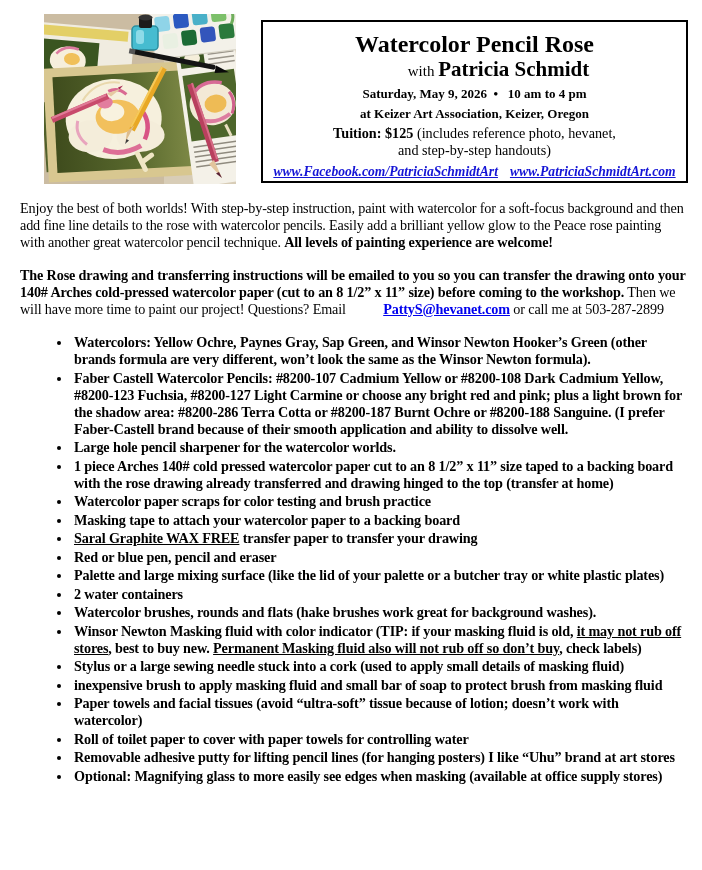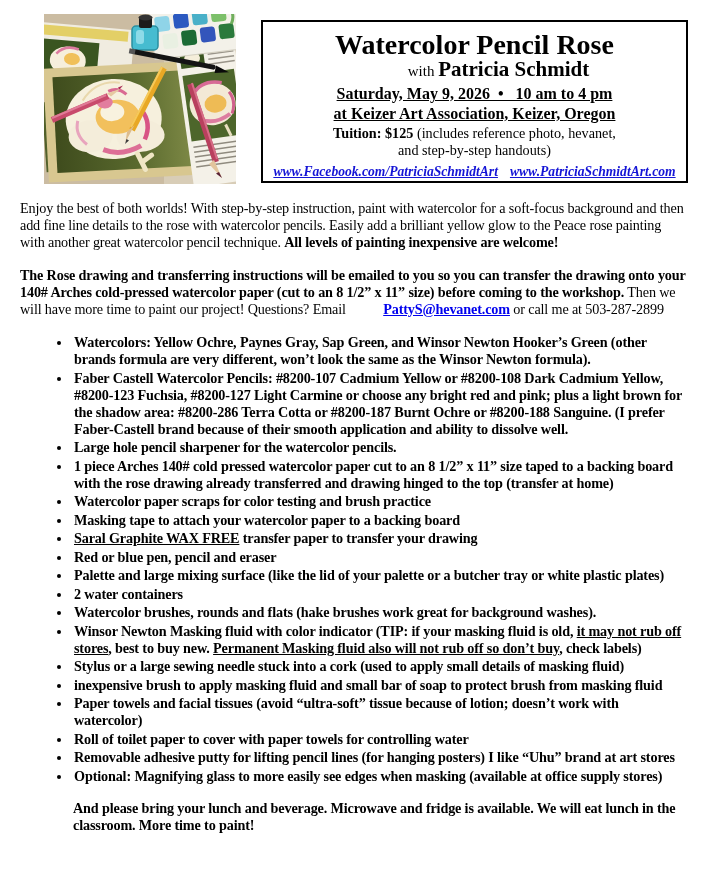--- a/index.html
+++ b/index.html
@@ -12,25 +12,25 @@
   .page{padding:14px 14px 0 20px;width:668px;}
   
   .header-row{display:flex;align-items:flex-start;}
   .photo-wrap{width:192px;height:170px;margin-left:24px;flex:none;}
   .photo-wrap svg{display:block;}
   .title-box{
     margin-left:25px;margin-top:6px;width:427px;height:163px;
     border:2.5px solid #000;box-sizing:border-box;
     text-align:center;padding-top:10px;letter-spacing:0;
   }
-  .bx-title{font-size:28px;font-weight:bold;line-height:25px;}
+  .bx-title{font-size:24px;font-weight:bold;line-height:25px;}
   .bx-with{line-height:25px;margin-left:48px;}
   .bx-with .w{font-size:15px;}
   .bx-with .n{font-size:21px;font-weight:bold;}
-  .bx-date,.bx-loc{font-size:16px;font-weight:bold;line-height:20px;text-decoration:underline;}
+  .bx-date,.bx-loc{font-size:13px;font-weight:bold;line-height:20px;}
   .bx-tuition{font-size:14.2px;line-height:18px;}
   .bx-tuition2{font-size:14.2px;line-height:17px;}
   .bx-links{font-size:13.6px;line-height:20px;margin-top:3px;}
   .hlink{
     color:#1515d6;font-weight:bold;font-style:italic;
     text-decoration:underline;cursor:pointer;margin:0 6px;
   }
   
   .para{margin:16px 0 0 0;}
   .b{font-weight:bold;}
@@ -164,40 +164,39 @@
       <div class="bx-title">Watercolor Pencil Rose</div>
       <div class="bx-with"><span class="w">with </span><span class="n">Patricia Schmidt</span></div>
       <div class="bx-date">Saturday, May 9, 2026&nbsp; •&nbsp;&nbsp; 10 am to 4 pm</div>
       <div class="bx-loc">at Keizer Art Association, Keizer, Oregon</div>
       <div class="bx-tuition"><span class="b">Tuition: $125</span><span> (includes reference photo, hevanet,</span></div>
       <div class="bx-tuition2">and step-by-step handouts)</div>
       <div class="bx-links"><a class="hlink">www.Facebook.com/PatriciaSchmidtArt</a><a class="hlink">www.PatriciaSchmidtArt.com</a></div>
     </div>
   </div>
 
-  <p class="para"><span>Enjoy the best of both worlds!  With step-by-step instruction, paint with watercolor for a soft-focus background and then add fine line details to the rose with watercolor pencils. Easily add a brilliant yellow glow to the Peace rose painting with another great watercolor pencil technique. </span><span class="b">All levels of painting inexpensive are welcome!</span></p>
+  <p class="para"><span>Enjoy the best of both worlds!  With step-by-step instruction, paint with watercolor for a soft-focus background and then add fine line details to the rose with watercolor pencils. Easily add a brilliant yellow glow to the Peace rose painting with another great watercolor pencil technique. </span><span class="b">All levels of painting experience are welcome!</span></p>
   <p class="para"><span class="b">The Rose drawing and transferring instructions will be emailed to you so you can transfer the drawing onto your 140# Arches cold-pressed watercolor paper (cut to an 8 1/2” x 11” size) before coming to the workshop.</span><span>  Then we will have more time to paint our project!  Questions?  Email  </span><span class="link">PattyS@hevanet.com</span><span> or call me at 503-287-2899</span></p>
 
 
   <ul class="supplies">
     <li><span>Watercolors: Yellow Ochre, Paynes Gray, Sap Green, and Winsor Newton Hooker’s Green (other brands formula are very different, won’t look the same as the Winsor Newton formula).</span></li>
     <li><span>Faber Castell Watercolor Pencils: #8200-107 Cadmium Yellow or #8200-108 Dark Cadmium Yellow, #8200-123 Fuchsia, #8200-127 Light Carmine or choose any bright red and pink; plus a light brown for the shadow area: #8200-286 Terra Cotta or #8200-187 Burnt Ochre or #8200-188 Sanguine. (I prefer Faber-Castell brand because of their smooth application and ability to dissolve well.</span></li>
-    <li><span>Large hole pencil sharpener for the watercolor pencils.</span></li>
+    <li><span>Large hole pencil sharpener for the watercolor worlds.</span></li>
     <li><span>1 piece Arches 140# cold pressed watercolor paper cut to an 8 1/2” x 11” size taped to a backing board with the rose drawing already transferred and drawing hinged to the top (transfer at home)</span></li>
     <li><span>Watercolor paper scraps for color testing and brush practice</span></li>
     <li><span>Masking tape to attach your watercolor paper to a backing board</span></li>
     <li><span class="u">Saral Graphite WAX FREE</span><span> transfer paper to transfer your drawing</span></li>
     <li><span>Red or blue pen, pencil and eraser</span></li>
     <li><span>Palette and large mixing surface (like the lid of your palette or a butcher tray or white plastic plates)</span></li>
     <li><span>2 water containers</span></li>
     <li><span>Watercolor brushes, rounds and flats (hake brushes work great for background washes).</span></li>
     <li><span>Winsor Newton Masking fluid with color indicator (TIP: if your masking fluid is old, </span><span class="u">it may not rub off stores</span><span>, best to buy new.  </span><span class="u">Permanent Masking fluid also will not rub off so don’t buy</span><span>, check labels)</span></li>
     <li><span>Stylus or a large sewing needle stuck into a cork (used to apply small details of masking fluid)</span></li>
     <li><span>inexpensive brush to apply masking fluid and small bar of soap to protect brush from masking fluid</span></li>
     <li><span>Paper towels and facial tissues (avoid “ultra-soft” tissue because of lotion; doesn’t work with watercolor)</span></li>
     <li><span>Roll of toilet paper to cover with paper towels for controlling water</span></li>
     <li><span>Removable adhesive putty for lifting pencil lines (for hanging posters) I like “Uhu” brand at art stores</span></li>
     <li><span>Optional: Magnifying glass to more easily see edges when masking (available at office supply stores)</span></li>
   </ul>
 
-  <p class="closing"><span class="b">And please bring your lunch and beverage. Microwave and fridge is available.  We will eat lunch in the classroom. More time to paint!</span></p>
 
 </div>
 
 </body></html>

